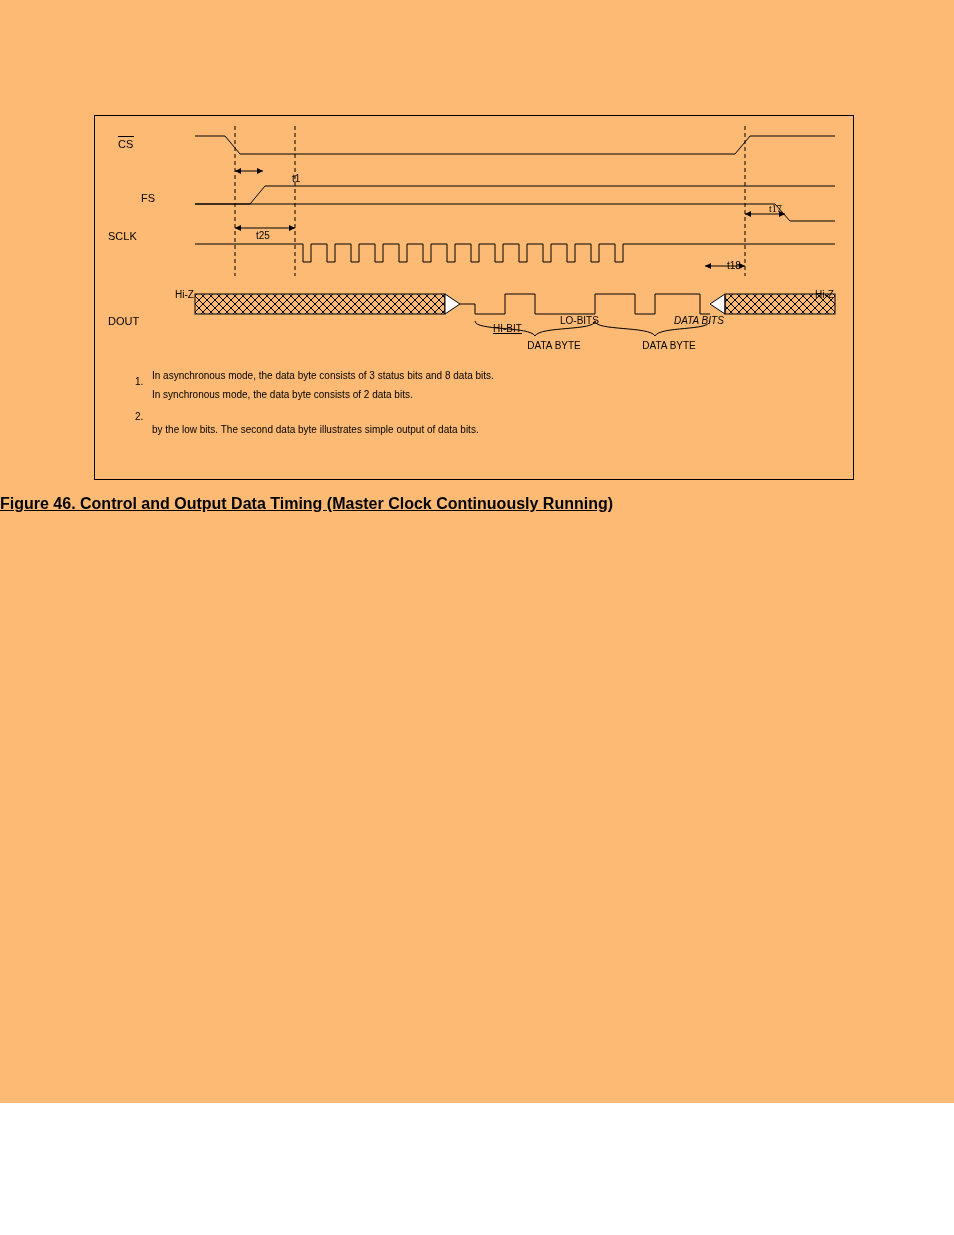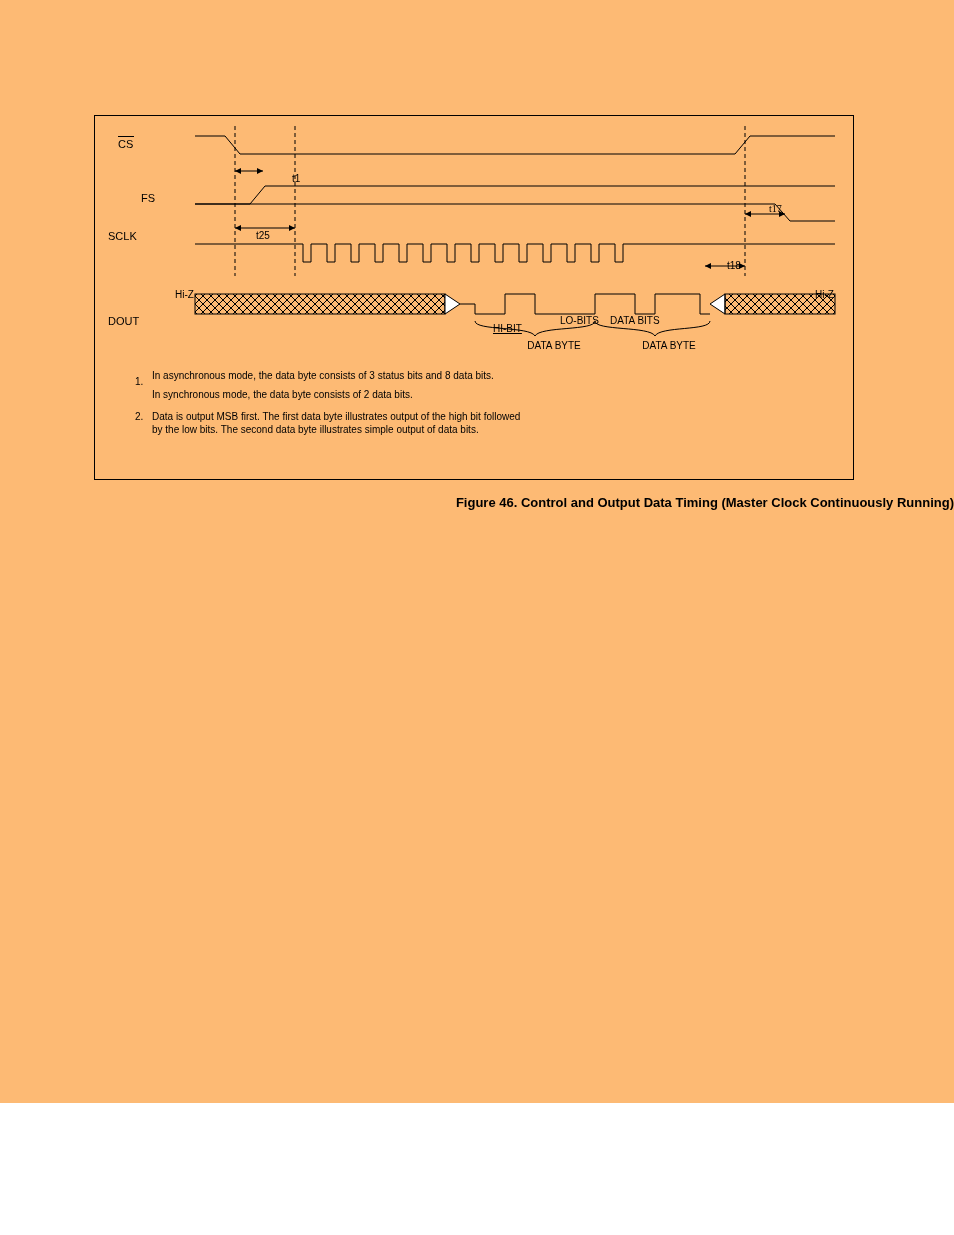--- a/index.html
+++ b/index.html
@@ -1,21 +1,21 @@
 <!DOCTYPE html>
 <html><head>
 <meta charset="utf-8">
 <style>
   html,body{margin:0;padding:0;background:#fff;font-family:Helvetica,Arial,sans-serif;}
   .page{width:954px;height:1103px;position:relative;background:#fdba74;}
   .frame{position:absolute;left:94px;top:115px;width:760px;height:365px;border:1px solid #000;box-sizing:border-box;}
   svg{display:block;}
   .sig-label{position:absolute;font-size:11px;font-family:Helvetica,Arial,sans-serif;}
   .note{position:absolute;font-size:10px;line-height:1.3;font-family:Helvetica,Arial,sans-serif;}
-  .caption{position:absolute;width:100%;text-align:right;font-size:13px;font-weight:bold;}
+  .caption{position:absolute;width:100%;text-align:left;font-size:16px;font-weight:bold;text-decoration:underline;}
   .tnote{position:absolute;font-size:10px;}
 </style>
 </head>
 <body>
 
 <div class="page">
 
   <div class="sig-label" style="left:118px;top:138px;">CS</div>
   <div class="sig-label" style="left:118px;top:192px;margin-left:23px;">FS</div>
   <div class="sig-label" style="left:108px;top:230px;">SCLK</div>
@@ -24,31 +24,30 @@
   <div class="tnote" style="left:248px;top:173px;margin-left:44px;">t1</div>
   <div class="tnote" style="left:256px;top:230px;">t25</div>
   <div class="tnote" style="left:769px;top:203px;font-family:Liberation Serif, serif;">t17</div>
   <div class="tnote" style="left:727px;top:260px;">t18</div>
 
   <div class="tnote" style="left:175px;top:289px;">Hi-Z</div>
   <div class="tnote" style="left:815px;top:289px;">Hi-Z</div>
 
   <div class="tnote" style="left:493px;top:323px;text-decoration:underline;">HI-BIT</div>
   <div class="tnote" style="left:560px;top:315px;">LO-BITS</div>
-  <div class="tnote" style="left:610px;top:315px;">DATA BITS</div>
+  <div class="tnote" style="left:674px;top:315px;font-style:italic;">DATA BITS</div>
 
   <div class="tnote" style="left:509px;top:340px;text-align:center;width:90px;">DATA BYTE</div>
   <div class="tnote" style="left:624px;top:340px;text-align:center;width:90px;">DATA BYTE</div>
 
   <div class="note" style="left:135px;top:375px;width:14px;">1.</div>
   <div class="note" style="left:152px;top:369px;">In asynchronous mode, the data byte consists of 3 status bits and 8 data bits.</div>
   <div class="note" style="left:152px;top:388px;">In synchronous mode, the data byte consists of 2 data bits.</div>
 
   <div class="note" style="left:135px;top:410px;width:14px;">2.</div>
-  <div class="note" style="left:152px;top:410px;">Data is output MSB first. The first data byte illustrates output of the high bit followed</div>
   <div class="note" style="left:152px;top:423px;">by the low bits. The second data byte illustrates simple output of data bits.</div>
 
   <div style="position:absolute;left:118px;top:136px;width:16px;border-top:1px solid #000;"></div>
 
   <div class="frame">
     <svg width="758" height="363">
       <defs>
         <pattern id="h" width="8" height="8" patternUnits="userSpaceOnUse">
           <path d="M0 0 L8 8 M8 0 L0 8" stroke="#000" stroke-width="1"></path>
         </pattern>

